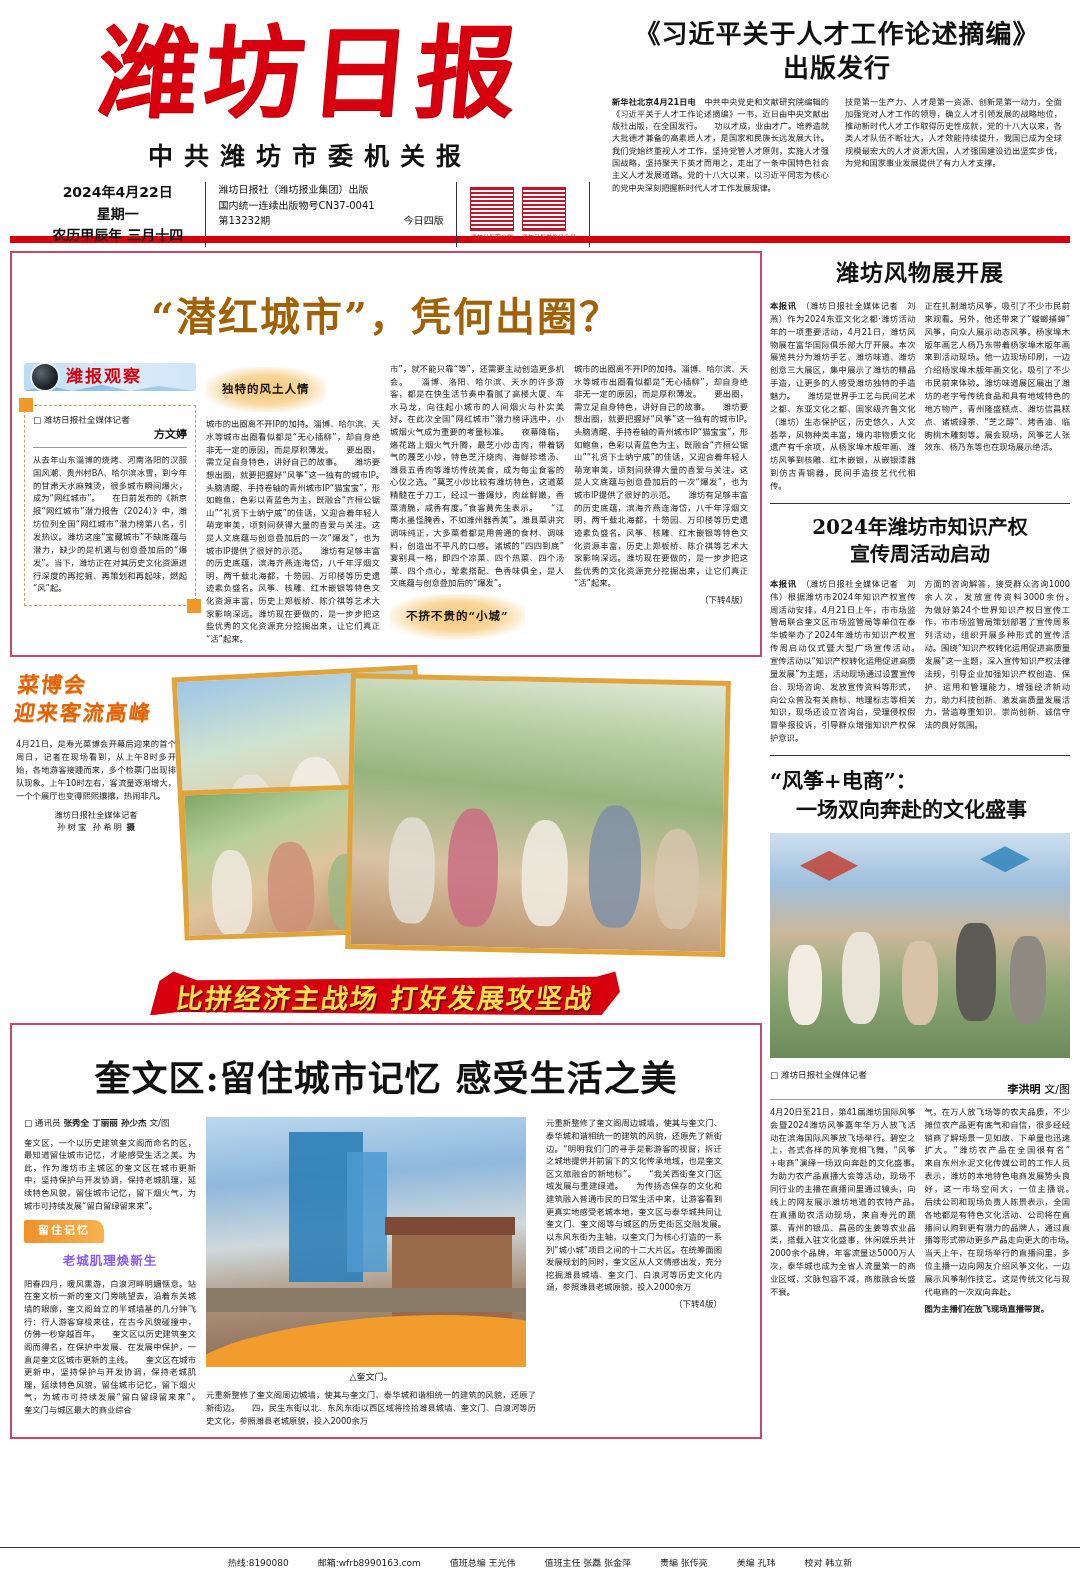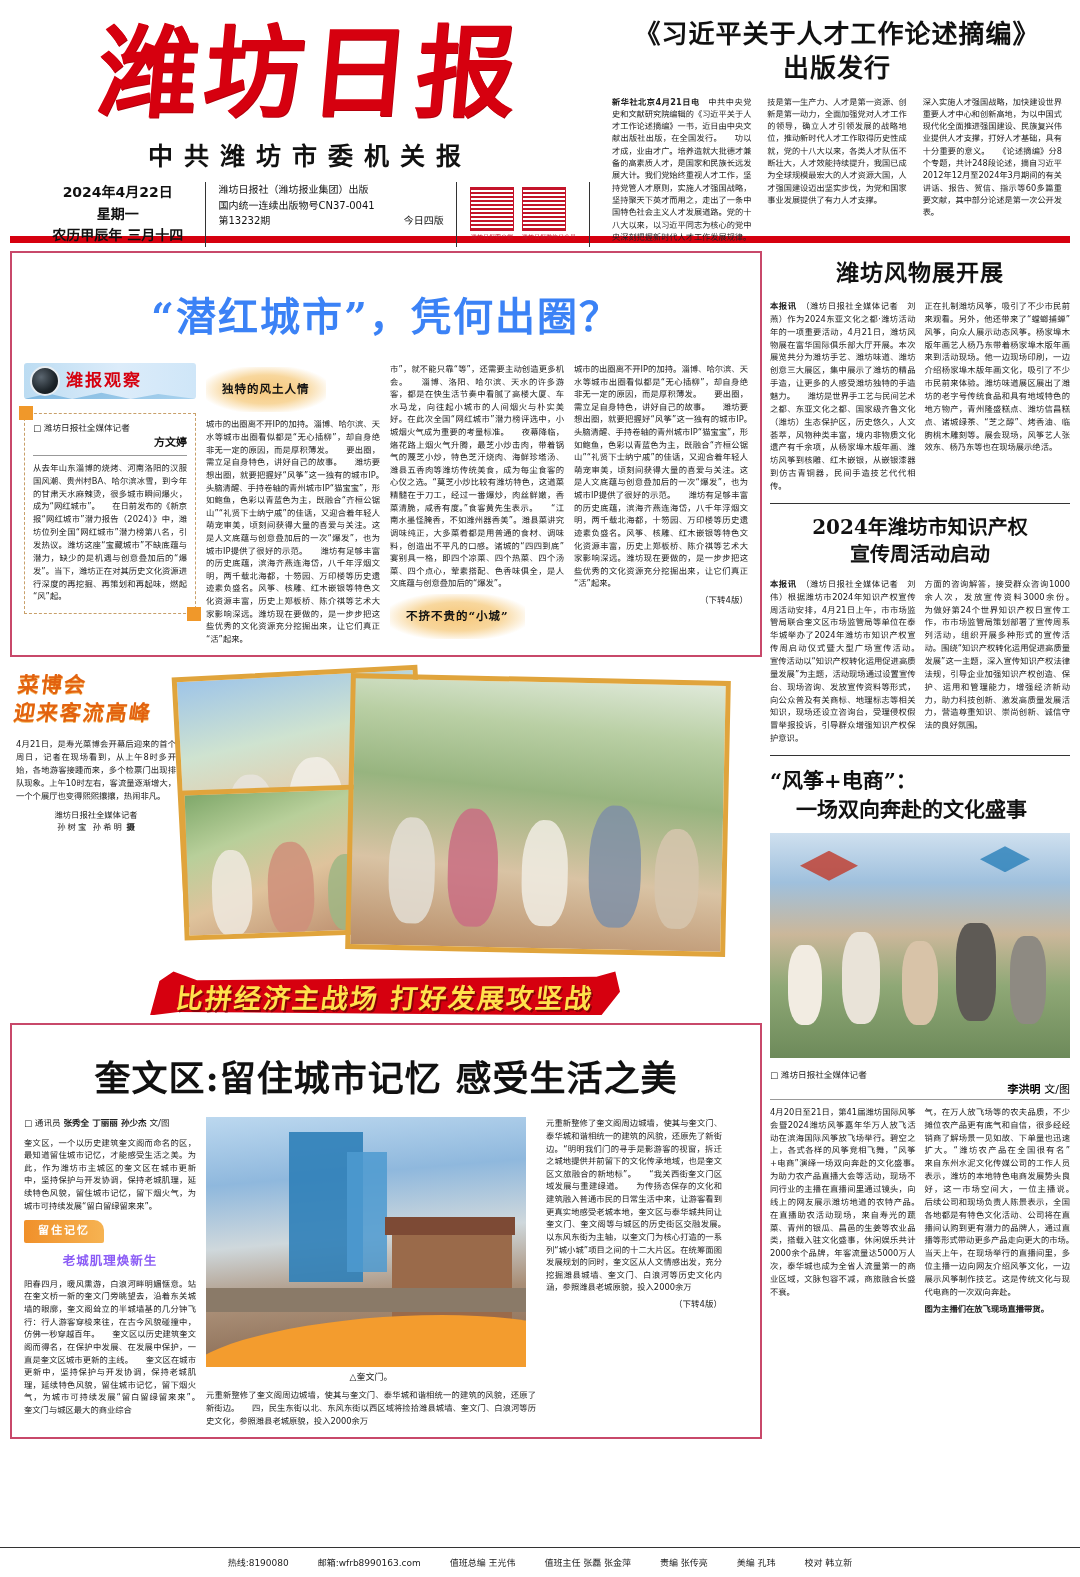--- a/index.html
+++ b/index.html
@@ -61,34 +61,34 @@
 
   
   .body-wrap{display:flex;padding:8px 10px 0 10px;box-sizing:border-box;gap:8px;}
   .left-zone{width:752px;}
   .right-zone{width:300px;}
 
   
   .boxed{border:2px solid #c8486a;padding:10px 12px;box-sizing:border-box;background:#fff;}
 
   .headline-1{
-    text-align:center;font-size:40px;font-weight:700;color:#3b82f6;
+    text-align:center;font-size:40px;font-weight:700;color:#a16207;
     font-family:"DejaVu Serif","Liberation Serif",serif;
     letter-spacing:2px;margin:22px 0 20px 0;
   }
 
   .art1-cols{display:flex;gap:10px;}
   .col-n{font-size:8.3px;line-height:1.52;color:#222;text-align:justify;}
   .col-a{width:172px;}
   .col-b{width:176px;}
   .col-c{width:176px;}
   .col-d{width:176px;}
 
   .obs-badge{
-    width:172px;height:36px;border-radius:3px;
+    width:172px;height:28px;border-radius:3px;
     background:linear-gradient(90deg,#bcdcf2 0%,#dcecfa 55%,#cfe6f8 100%);
     display:flex;align-items:center;gap:6px;padding:0 6px;box-sizing:border-box;
     margin-bottom:14px;position:relative;overflow:hidden;
   }
   .obs-badge:after{content:"";position:absolute;left:0;bottom:0;width:100%;height:9px;
      background:linear-gradient(90deg,#7fb8e0,#a9d2ee);clip-path:polygon(0 100%,14% 40%,28% 100%,45% 30%,62% 100%,78% 45%,100% 100%);}
   .lens{width:26px;height:26px;border-radius:50%;background:radial-gradient(circle at 35% 35%,#5b6670,#1d2429 60%,#0d1114);
      border:2px solid #e9eef2;flex:0 0 auto;z-index:2;}
   .obs-text{font-size:17px;font-weight:700;color:#d6000f;letter-spacing:2px;z-index:2;
      font-family:"DejaVu Serif","Liberation Serif",serif;}
@@ -223,21 +223,20 @@
     </div>
 
     <div class="mh-right">
       <h1>
         <span>《习近平关于人才工作论述摘编》</span><br>
         <span>出版发行</span>
       </h1>
       <div class="cols">
         <div class="c"><span class="lead">新华社北京4月21日电</span>　<span>中共中央党史和文献研究院编辑的《习近平关于人才工作论述摘编》一书，近日由中央文献出版社出版，在全国发行。　　功以才成，业由才广。培养造就大批德才兼备的高素质人才，是国家和民族长远发展大计。我们党始终重视人才工作，坚持党管人才原则，实施人才强国战略，坚持聚天下英才而用之，走出了一条中国特色社会主义人才发展道路。党的十八大以来，以习近平同志为核心的党中央深刻把握新时代人才工作发展规律。</span></div>
         <div class="c">技是第一生产力、人才是第一资源、创新是第一动力，全面加强党对人才工作的领导，确立人才引领发展的战略地位，推动新时代人才工作取得历史性成就，党的十八大以来，各类人才队伍不断壮大，人才效能持续提升，我国已成为全球规模最宏大的人才资源大国，人才强国建设迈出坚实步伐，为党和国家事业发展提供了有力人才支撑。</div>
-        <div class="c">深入实施人才强国战略，加快建设世界重要人才中心和创新高地，为以中国式现代化全面推进强国建设、民族复兴伟业提供人才支撑，打好人才基础，具有十分重要的意义。　　《论述摘编》分8个专题，共计248段论述，摘自习近平2012年12月至2024年3月期间的有关讲话、报告、贺信、指示等60多篇重要文献，其中部分论述是第一次公开发表。</div>
       </div>
     </div>
   </div>
 
   <div class="red-rule"></div>
 
   <div class="body-wrap">
 
     <div class="left-zone">
 

